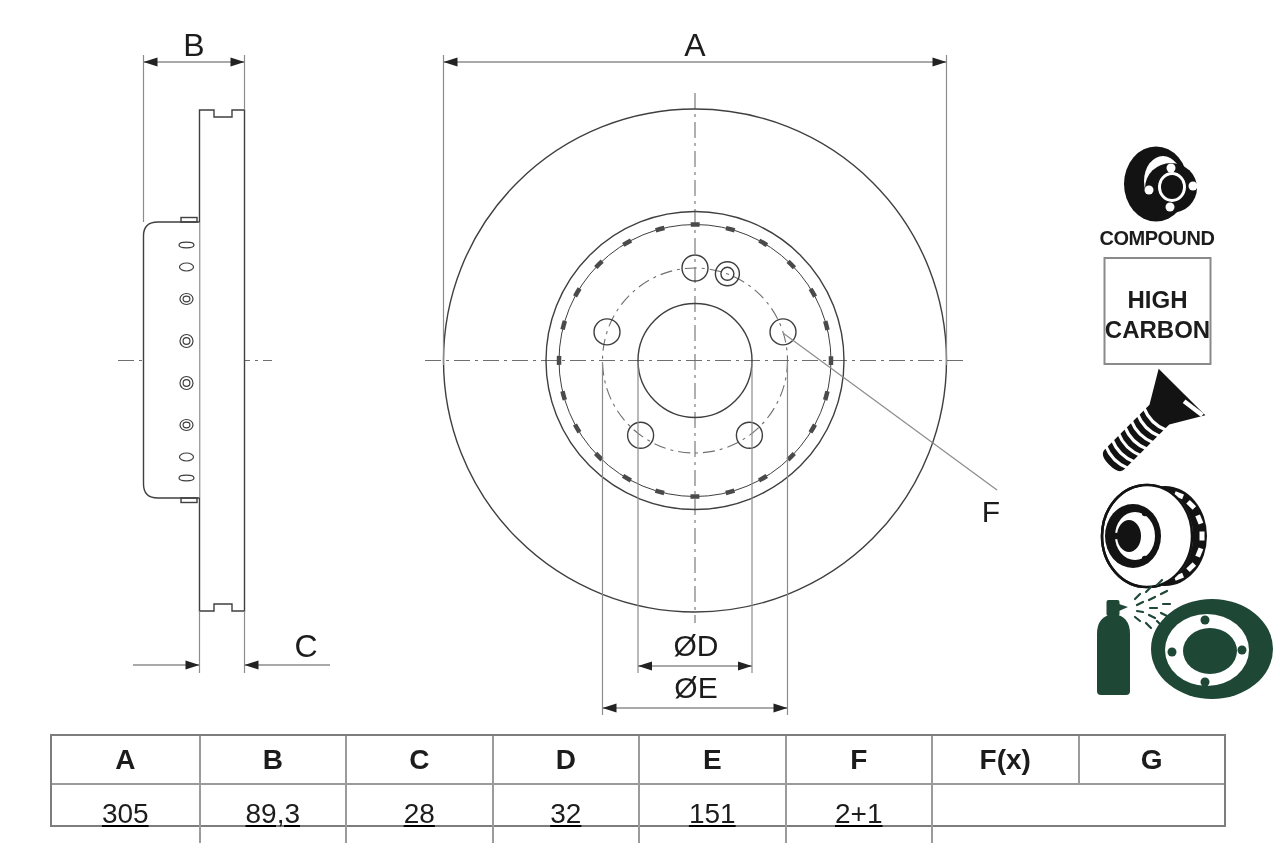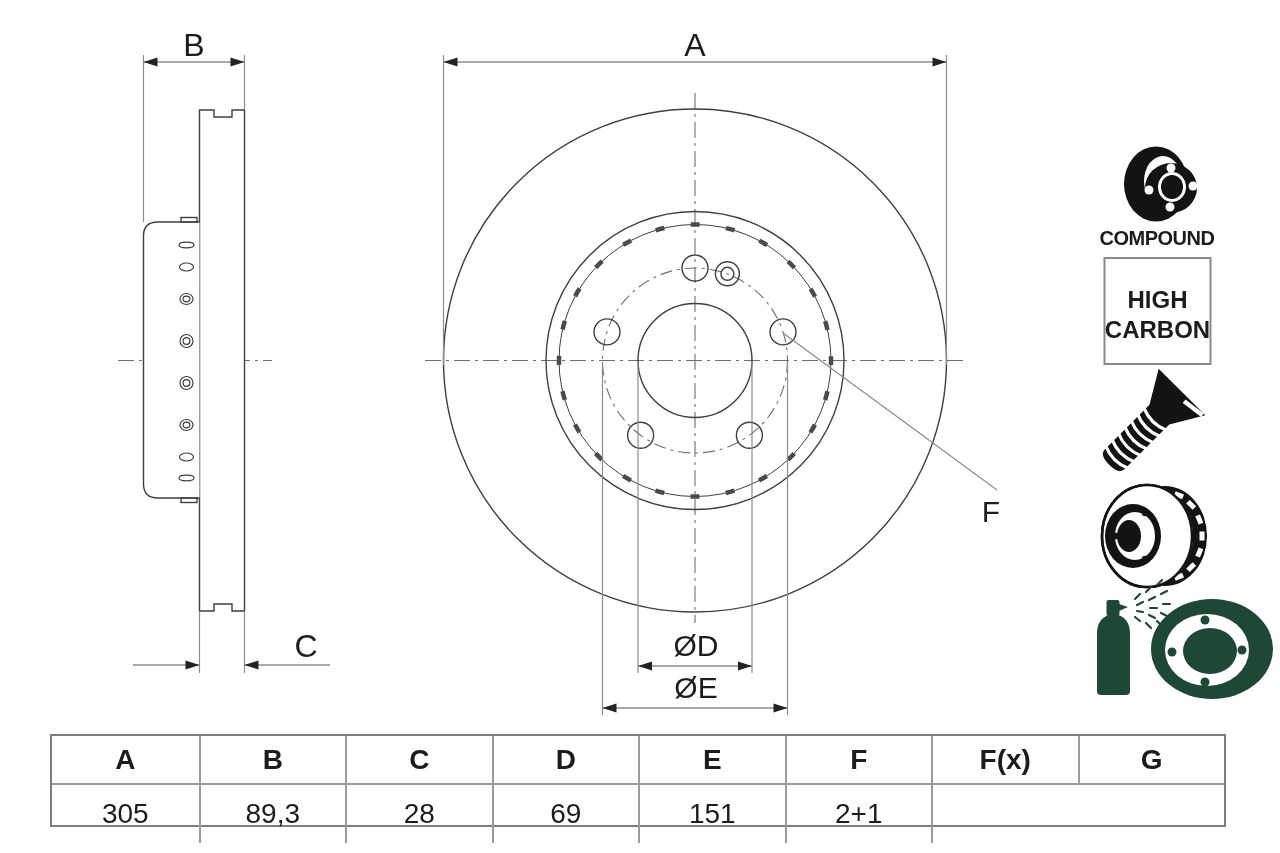--- a/index.html
+++ b/index.html
@@ -6,21 +6,21 @@
   .canvas{position:relative;width:1280px;height:853px;background:#fff;overflow:hidden;
           font-family:"Liberation Sans", sans-serif;}
   .drawing-svg{position:absolute;left:0;top:0;}
   .dim-label{fill:#1c1c1c;font-family:"Liberation Sans",sans-serif;}
   .badge-text{fill:#1c1c1c;font-weight:bold;font-family:"Liberation Sans",sans-serif;}
   
   .dim-table{position:absolute;left:50px;top:734px;width:1176px;height:93px;
              border:2px solid #7d7d7d;background:#fff;box-sizing:border-box;}
   .dim-row{display:grid;grid-template-columns:repeat(8,1fr);}
   .dim-row.head{height:47px;border-bottom:2px solid #9b9b9b;}
-  .dim-row.vals{height:58px;}
+  .dim-row.vals{height:58px;text-decoration:underline;}
   .dim-cell{display:flex;align-items:center;justify-content:center;
             font-size:28px;color:#1c1c1c;border-left:2px solid #9b9b9b;box-sizing:border-box;}
   .dim-cell:first-child{border-left:none;}
   .dim-row.head .dim-cell{font-weight:bold;}
 </style>
 </head>
 <body>
 
 <div class="canvas">
 
@@ -229,20 +229,20 @@
       <div class="dim-cell">D</div>
       <div class="dim-cell">E</div>
       <div class="dim-cell">F</div>
       <div class="dim-cell">F(x)</div>
       <div class="dim-cell">G</div>
     </div>
     <div class="dim-row vals">
       <div class="dim-cell">305</div>
       <div class="dim-cell">89,3</div>
       <div class="dim-cell">28</div>
-      <div class="dim-cell">69</div>
+      <div class="dim-cell">32</div>
       <div class="dim-cell">151</div>
       <div class="dim-cell">2+1</div>
       <div class="dim-cell"></div>
     </div>
   </div>
 
 </div>
 
 </body></html>

